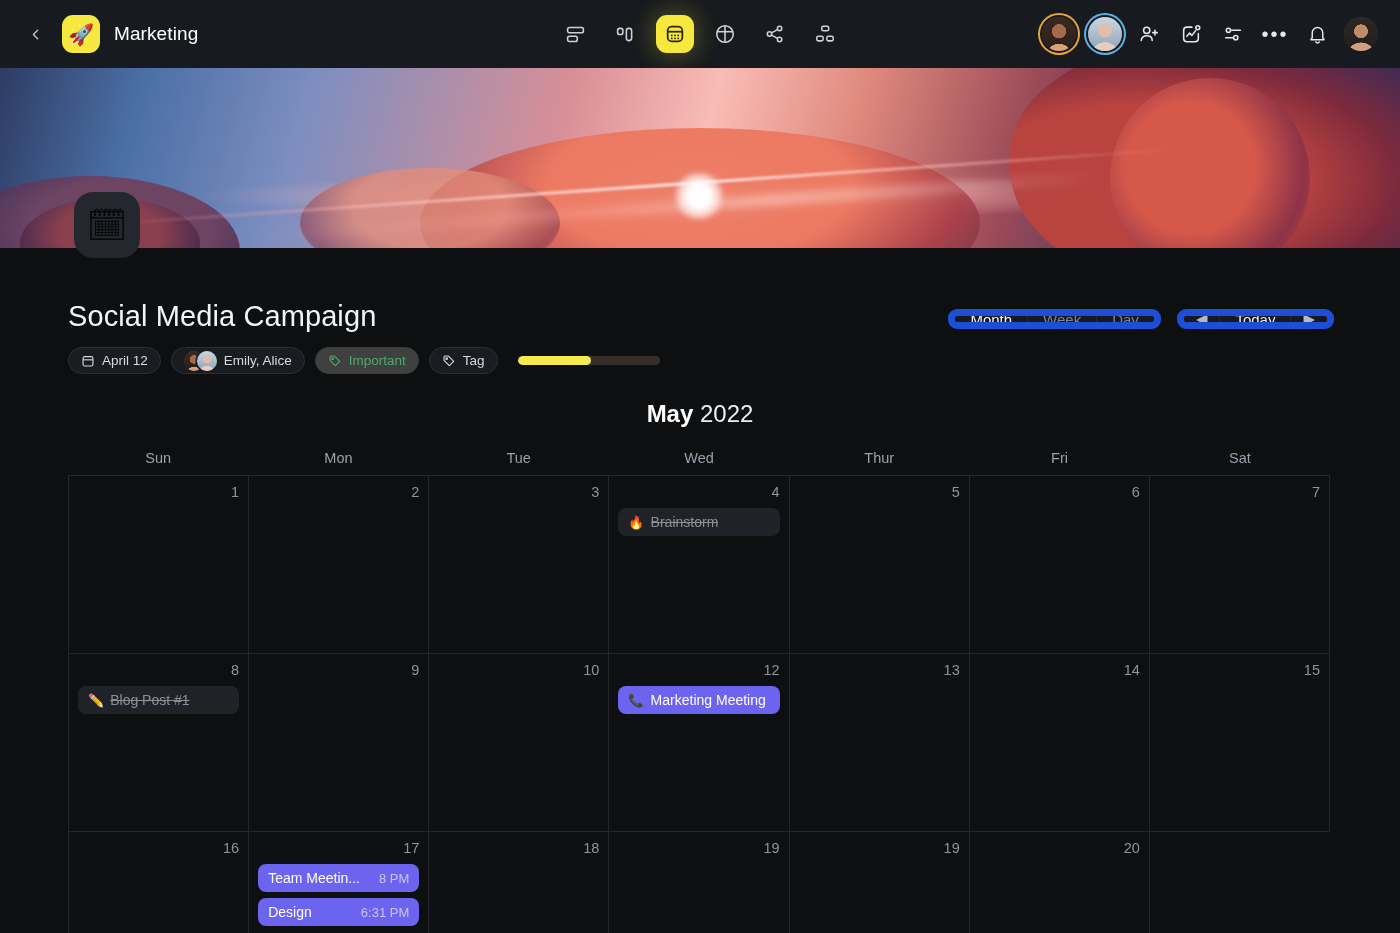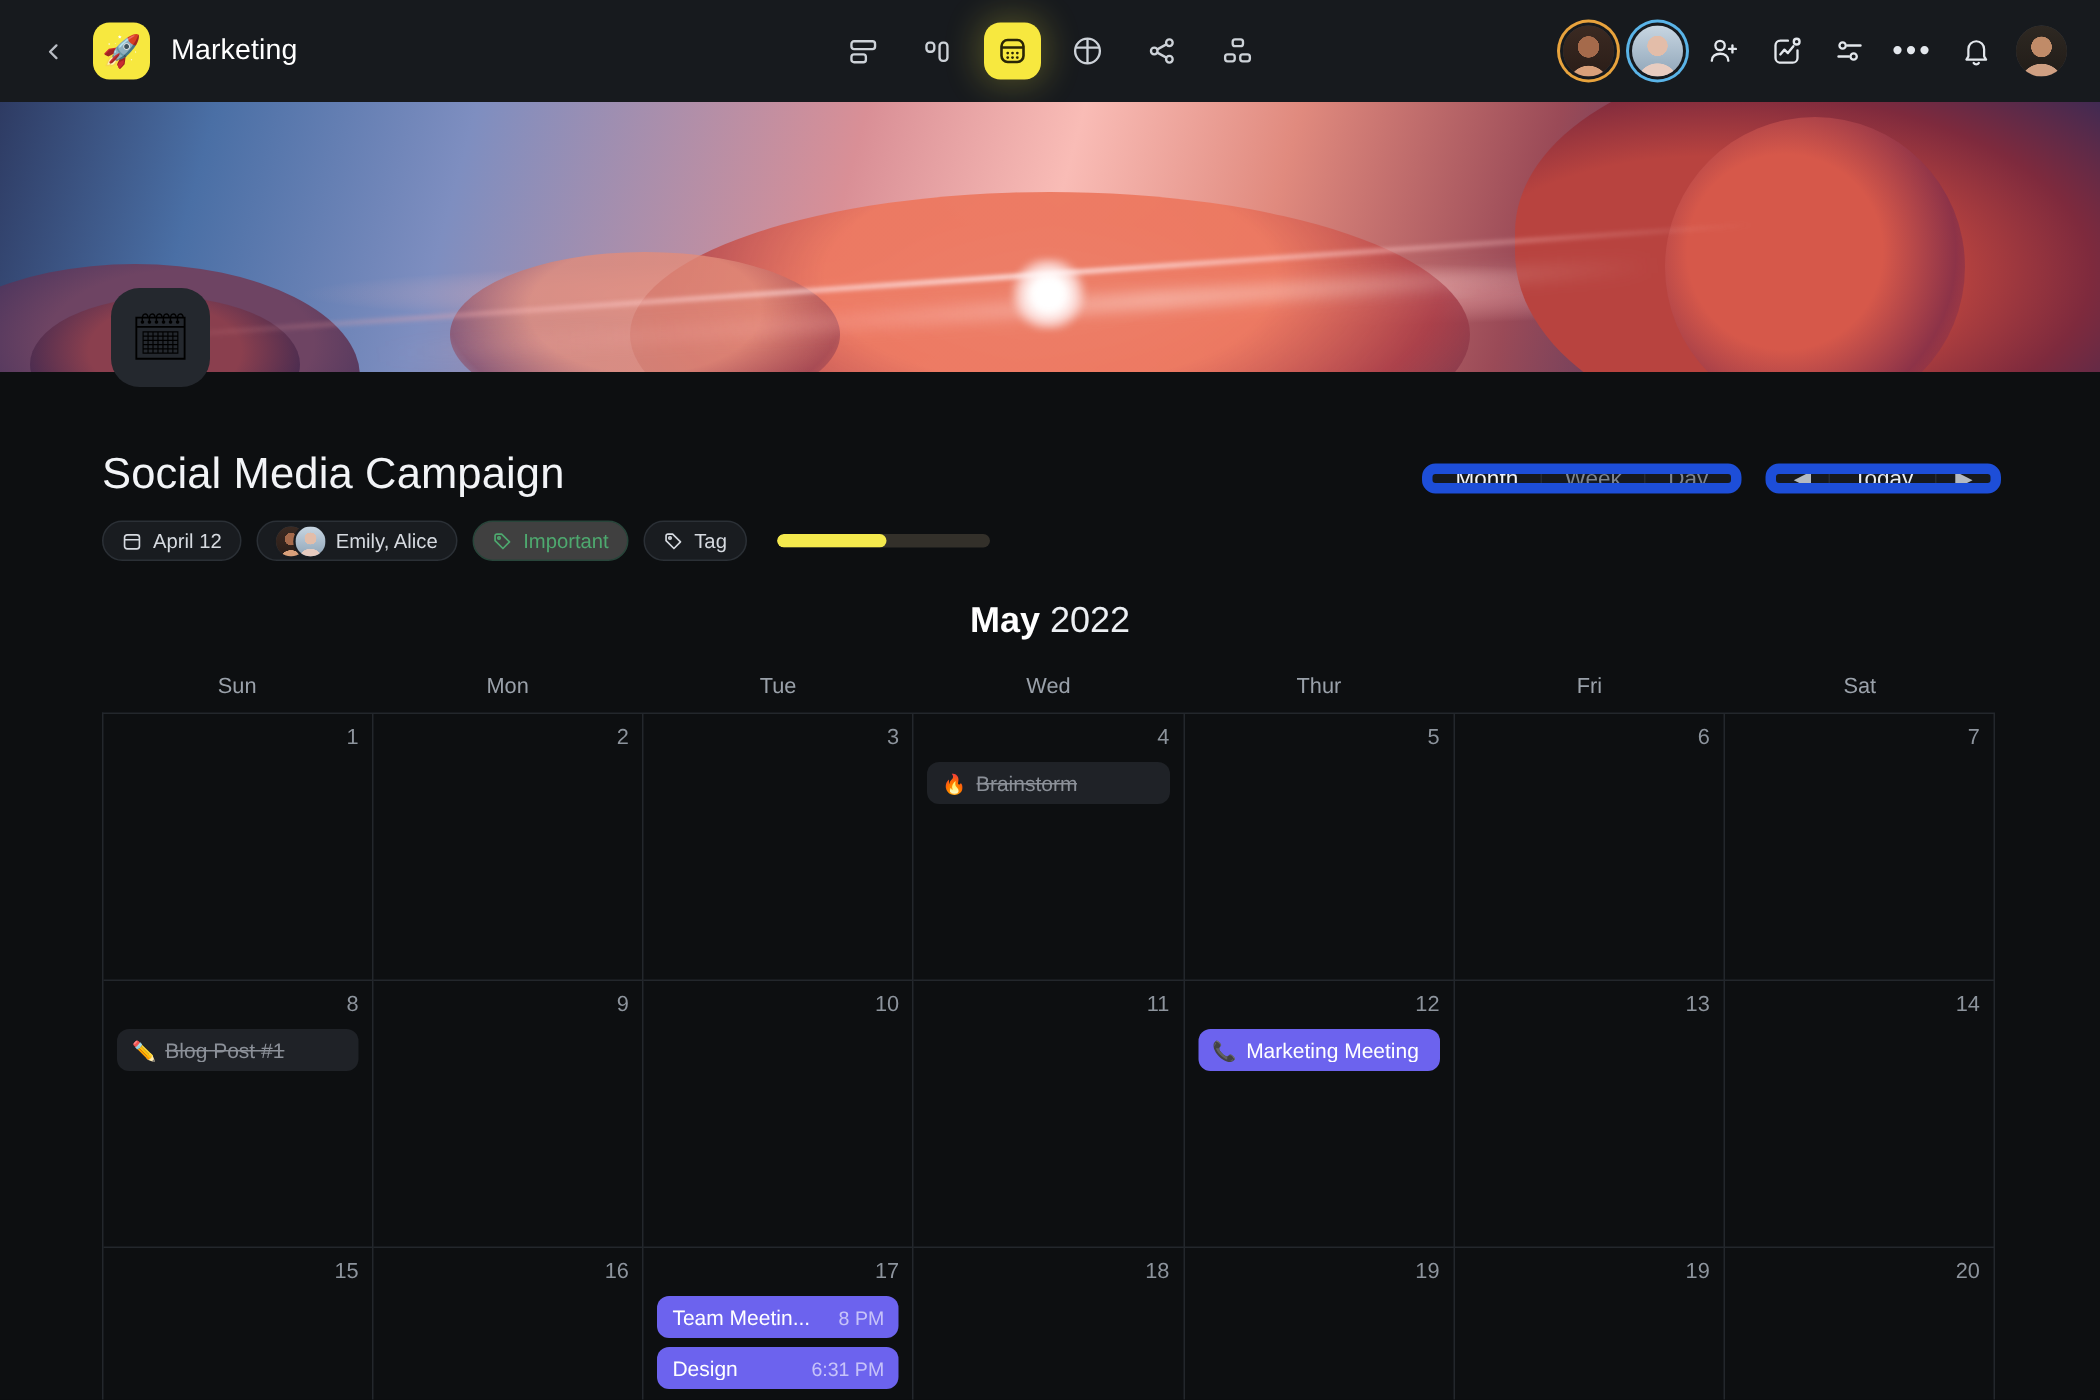--- a/index.html
+++ b/index.html
@@ -467,23 +467,20 @@
             <span class="lbl">Blog Post #1</span>
           </div>
         </div>
         <div class="cell">
           <div class="daynum">9</div>
         </div>
         <div class="cell">
           <div class="daynum">10</div>
         </div>
         <div class="cell">
-          <div class="daynum">11</div>
-        </div>
-        <div class="cell">
           <div class="daynum">12</div>
           <div class="ev purple">
             <span class="emo">📞</span>
             <span class="lbl">Marketing Meeting</span>
           </div>
         </div>
         <div class="cell">
           <div class="daynum">13</div>
         </div>
         <div class="cell">

